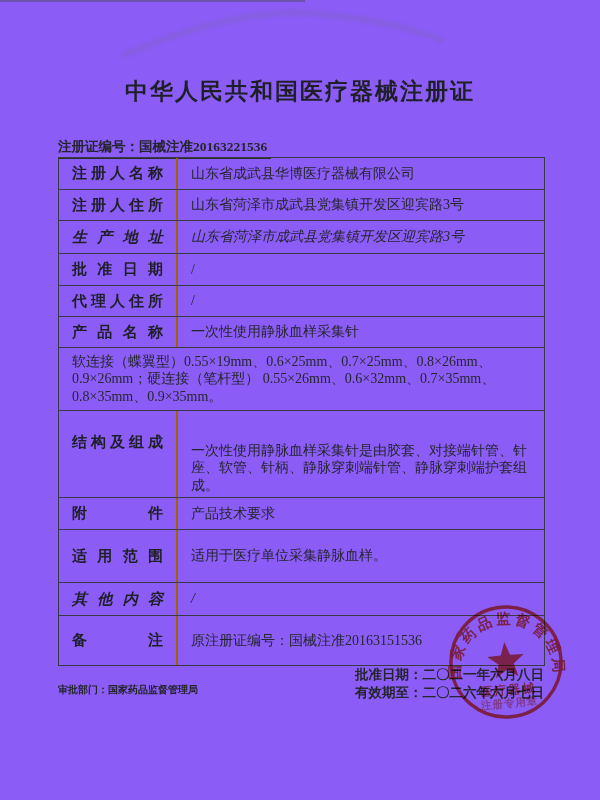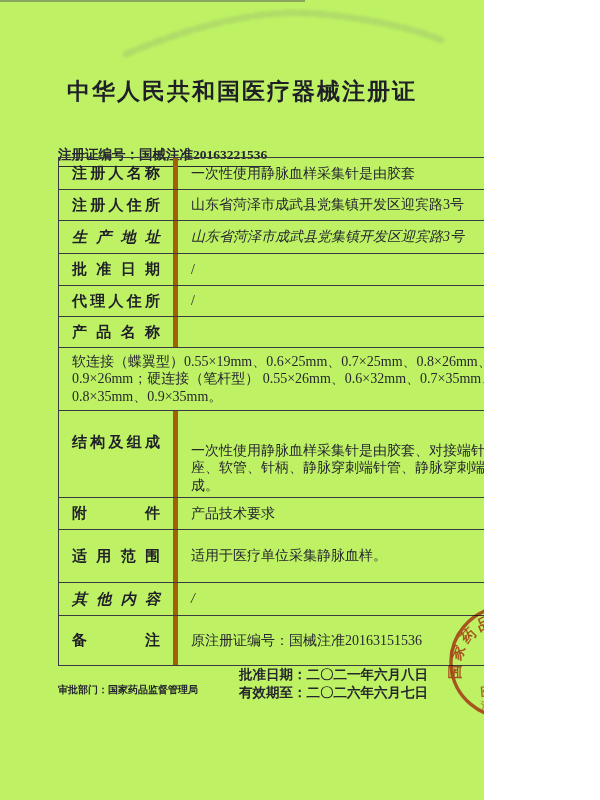--- a/index.html
+++ b/index.html
@@ -3,23 +3,23 @@
 <meta charset="utf-8">
 <style>
   * { margin: 0; padding: 0; box-sizing: border-box; }
   html, body { width: 600px; height: 800px; }
   body {
     font-family: "Liberation Serif", "DejaVu Serif", serif;
     background: #ffffff;
   }
   .page {
     position: relative;
-    width: 484px;
+    width: 600px;
     height: 800px;
-    background: #bef264;
+    background: #8b5cf6;
     overflow: hidden;
     color: #25252e;
   }
   
   .scan-edge {
     position: absolute; top: 0; left: 0;
     width: 305px; height: 2px;
     background: #4a4a55; opacity: .45;
   }
   
@@ -33,21 +33,21 @@
     position: absolute;
     top: 76px; left: 0; width: 100%;
     text-align: center;
     font-size: 23px;
     font-weight: bold;
     letter-spacing: 2px;
     color: #1f1f28;
   }
   .reg-line {
     position: absolute;
-    top: 146px; left: 58px;
+    top: 138px; left: 58px;
     font-size: 13.5px;
     font-weight: bold;
   }
   .reg-line span {
     display: inline-block;
     border-bottom: 1.5px solid #2a2a33;
     padding: 0 4px 2px 0;
   }
   .cert-table {
     position: absolute;
@@ -57,21 +57,21 @@
   }
   .row {
     display: flex;
     border-top: 1px solid #3a3a44;
     align-items: center;
   }
   .row:first-child { border-top: none; }
   .cell-label {
     flex: 0 0 119px;
     align-self: stretch;
-    border-right: 5px solid #a16207;
+    border-right: 2px solid #a16207;
     display: flex;
     align-items: center;
     padding: 0 13px;
   }
   .cell-label > span {
     display: block;
     width: 100%;
     font-size: 15px;
     font-weight: bold;
     text-align: justify;
@@ -133,21 +133,21 @@
 
   <div class="reg-line">
     <span>注册证编号：国械注准20163221536</span>
   </div>
 
   <div class="cert-table">
     <div class="row h31">
       <div class="cell-label">
           <span>注册人名称</span>
         </div>
-      <div class="cell-value">一次性使用静脉血样采集针是由胶套</div>
+      <div class="cell-value">山东省成武县华博医疗器械有限公司</div>
     </div>
     <div class="row h31">
       <div class="cell-label">
           <span>注册人住所</span>
         </div>
       <div class="cell-value">山东省菏泽市成武县党集镇开发区迎宾路3号</div>
     </div>
     <div class="row h33">
       <div class="cell-label">
           <span>生产地址</span>
@@ -163,20 +163,21 @@
     <div class="row h31">
       <div class="cell-label">
           <span>代理人住所</span>
         </div>
       <div class="cell-value">/</div>
     </div>
     <div class="row h31">
       <div class="cell-label">
           <span>产品名称</span>
         </div>
+      <div class="cell-value">一次性使用静脉血样采集针</div>
     </div>
     <div class="row h63">
       <div class="cell-value">软连接（蝶翼型）0.55×19mm、0.6×25mm、0.7×25mm、0.8×26mm、0.9×26mm；硬连接（笔杆型） 0.55×26mm、0.6×32mm、0.7×35mm、0.8×35mm、0.9×35mm。</div>
     </div>
     <div class="row h87">
       <div class="cell-label">
           <span>结构及组成</span>
         </div>
       <div class="cell-value">一次性使用静脉血样采集针是由胶套、对接端针管、针座、软管、针柄、静脉穿刺端针管、静脉穿刺端护套组成。</div>
     </div>

